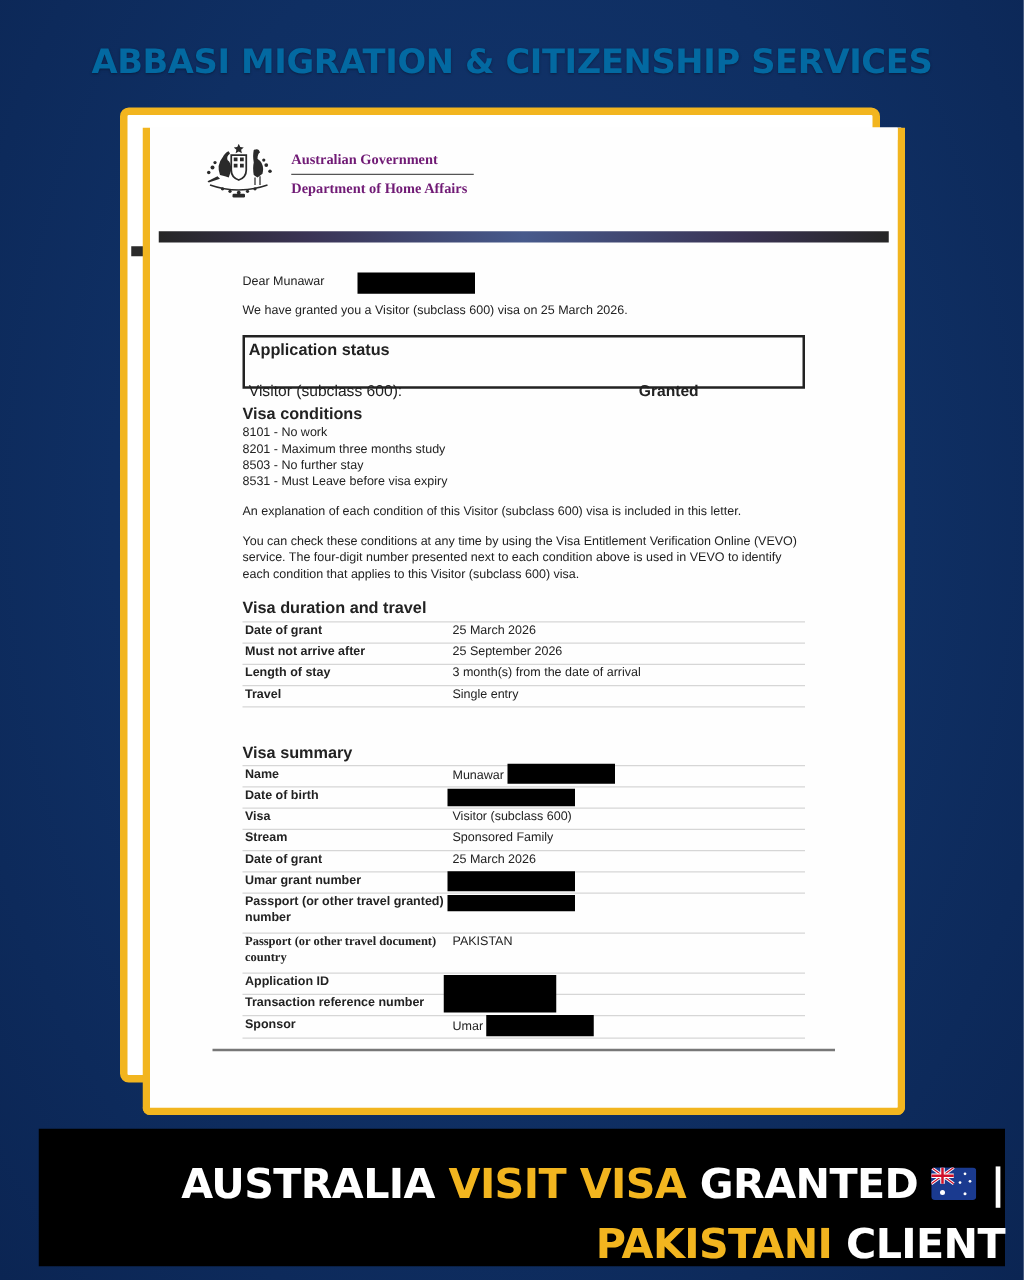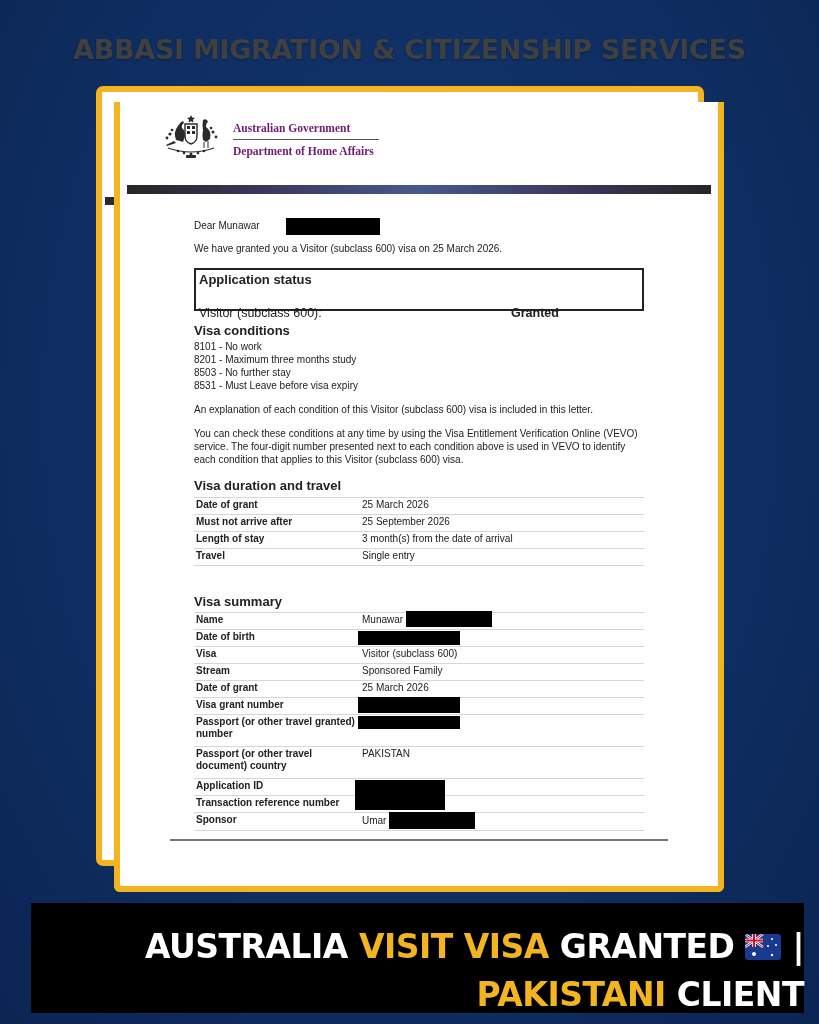--- a/index.html
+++ b/index.html
@@ -7,21 +7,21 @@
   body {
     position: relative;
     background: radial-gradient(ellipse at 50% 40%, #13366f 0%, #0f2f63 55%, #0b2553 100%);
     font-family: "Liberation Sans", sans-serif;
   }
   .brand-title {
     position: absolute; left: 0; top: 34px; width: 819px;
     text-align: center;
     font-family: "DejaVu Sans", sans-serif;
     font-weight: bold; font-size: 27px; letter-spacing: -0.3px;
-    color: #404040;
+    color: #0369a1;
     text-shadow: 0 1px 2px rgba(0,0,0,0.35);
   }
   
   .sheet-back {
     position: absolute; left: 96px; top: 86px; width: 608px; height: 780px;
     border: 6px solid #f2b51f; border-radius: 7px;
     background: #ffffff;
   }
   
   .sheet-front {
@@ -196,29 +196,29 @@
         </tr>
     <tr>
           <td class="k">Stream</td>
           <td>Sponsored Family</td>
         </tr>
     <tr>
           <td class="k">Date of grant</td>
           <td>25 March 2026</td>
         </tr>
     <tr>
-      <td class="k">Visa grant number</td>
+      <td class="k">Umar grant number</td>
       <td><span class="redact" style="width:102px;height:16px;margin-left:-4px;margin-top:-2px;"></span></td>
     </tr>
     <tr>
       <td class="k" style="height:32px;">Passport (or other travel granted) number</td>
       <td><span class="redact" style="width:102px;height:13px;margin-left:-4px;"></span></td>
     </tr>
     <tr>
-          <td class="k" style="height:32px;">Passport (or other travel document) country</td>
+          <td class="k" style="height:32px;font-family:Liberation Serif, serif;">Passport (or other travel document) country</td>
           <td>PAKISTAN</td>
         </tr>
     <tr>
       <td class="k">Application ID</td>
       <td><span class="redact" style="width:90px;height:30px;margin-left:-7px;margin-bottom:-17px;position:relative;top:0;"></span></td>
     </tr>
     <tr>
       <td class="k">Transaction reference number</td>
       <td></td>
     </tr>

